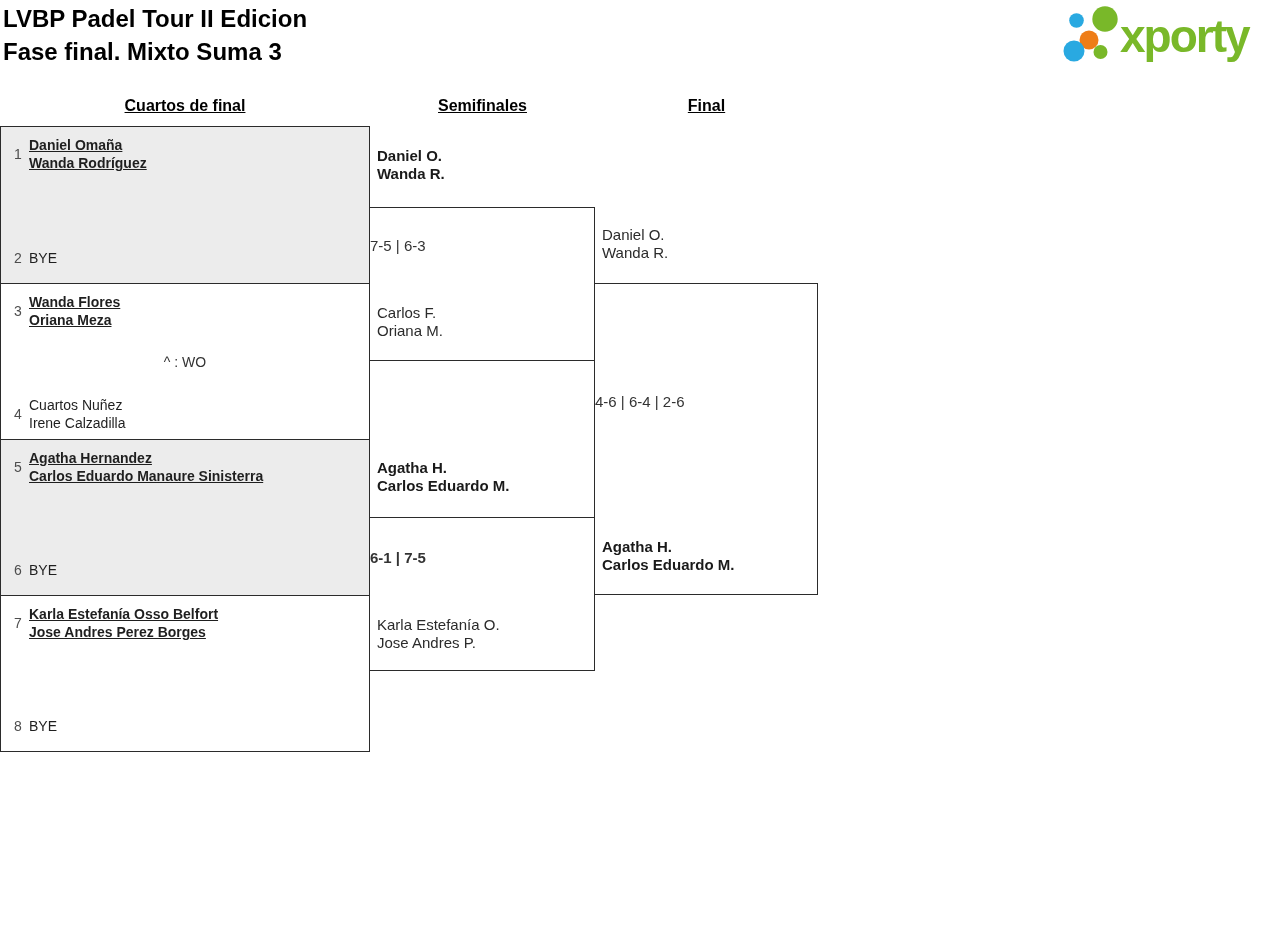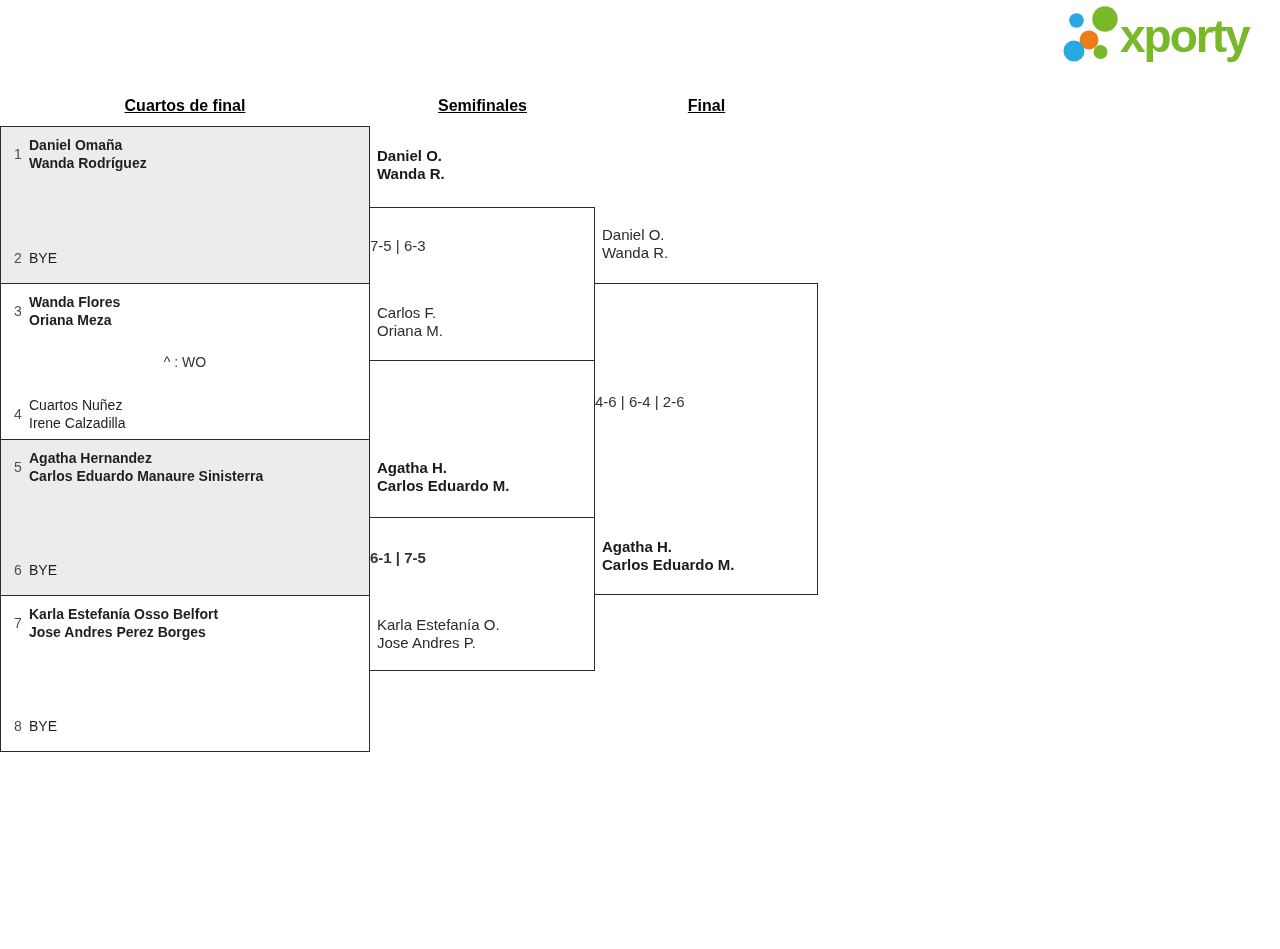--- a/index.html
+++ b/index.html
@@ -41,21 +41,21 @@
   #sf2  { top:517px; height:154px; }
   #fin  { left:594px; top:283px; width:224px; height:312px; }
 
   
   .entry { position:absolute; left:6px; right:8px; display:flex; align-items:center; }
   .entry.top    { top:9px; }
   .entry.bottom { bottom:7px; height:36px; }
   .seed  { flex:0 0 22px; text-align:center; font-size:14px; color:#4d4d4d; }
   .names { display:flex; flex-direction:column; }
   .names span { font-size:14px; line-height:18px; color:#1f1f1f; }
-  .winner .names span { font-weight:700; }
+  .winner .names span { font-weight:700;text-decoration:underline; }
   .note {
     position:absolute; left:0; right:0; top:70px;
     text-align:center; font-size:14px; color:#333;
   }
 
   
   .team { position:absolute; font-size:15px; line-height:18px; color:#2b2b2b; }
   .team.bold { font-weight:700; color:#1a1a1a; }
   #sf1-top    { left:377px; top:147px; }
   #sf1-bottom { left:377px; top:304px; }
@@ -68,20 +68,22 @@
   #score-sf1 { left:370px; width:225px; top:237px; }
   #score-sf2 { left:370px; width:225px; top:549px;font-weight:bold; }
   #score-fin { left:595px; width:223px; top:393px; }
 </style>
 </head>
 <body>
 
 <div class="page">
 
   <div class="title">
+    <div>LVBP Padel Tour II Edicion</div>
+    <div>Fase final. Mixto Suma 3</div>
   </div>
 
   <div class="logo">
     <svg viewBox="0 0 230 75" xmlns="http://www.w3.org/2000/svg">
       <circle cx="16.5" cy="20.5" r="7.3" fill="#29a9e1"></circle>
       <circle cx="45" cy="19" r="12.7" fill="#79b829"></circle>
       <circle cx="29" cy="40" r="9.5" fill="#ee7d17"></circle>
       <circle cx="14" cy="51" r="10.5" fill="#29a9e1"></circle>
       <circle cx="40.5" cy="52" r="7" fill="#79b829"></circle>
       <text x="60" y="52" font-size="46" letter-spacing="-2" fill="#79b829">xporty</text>

